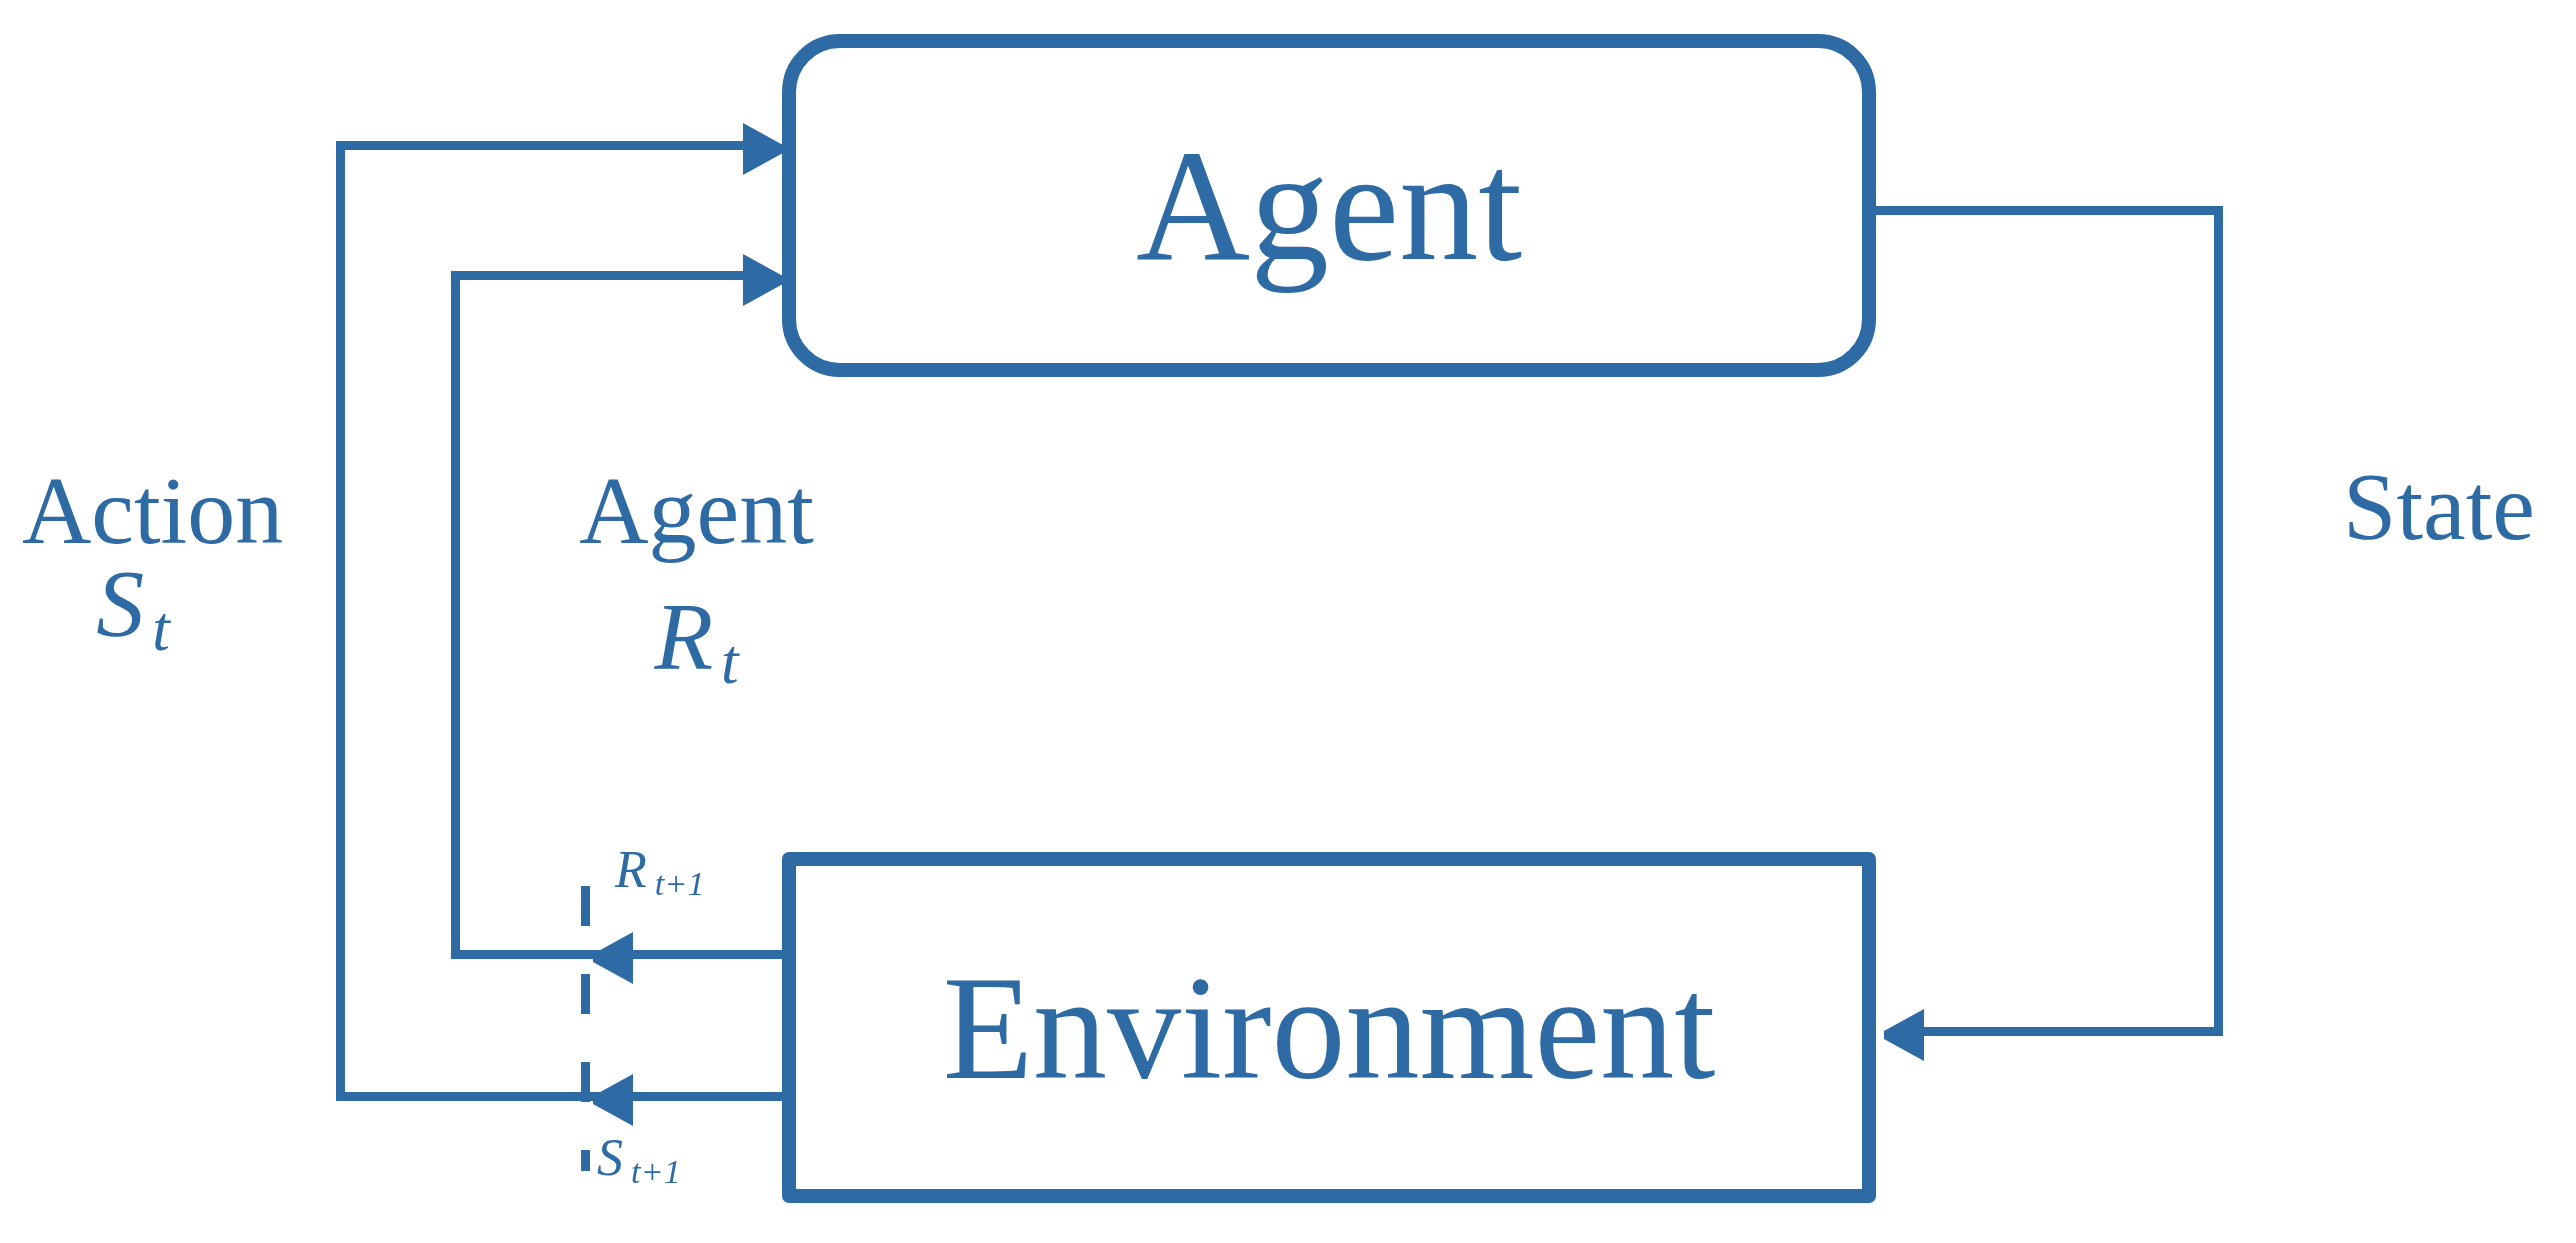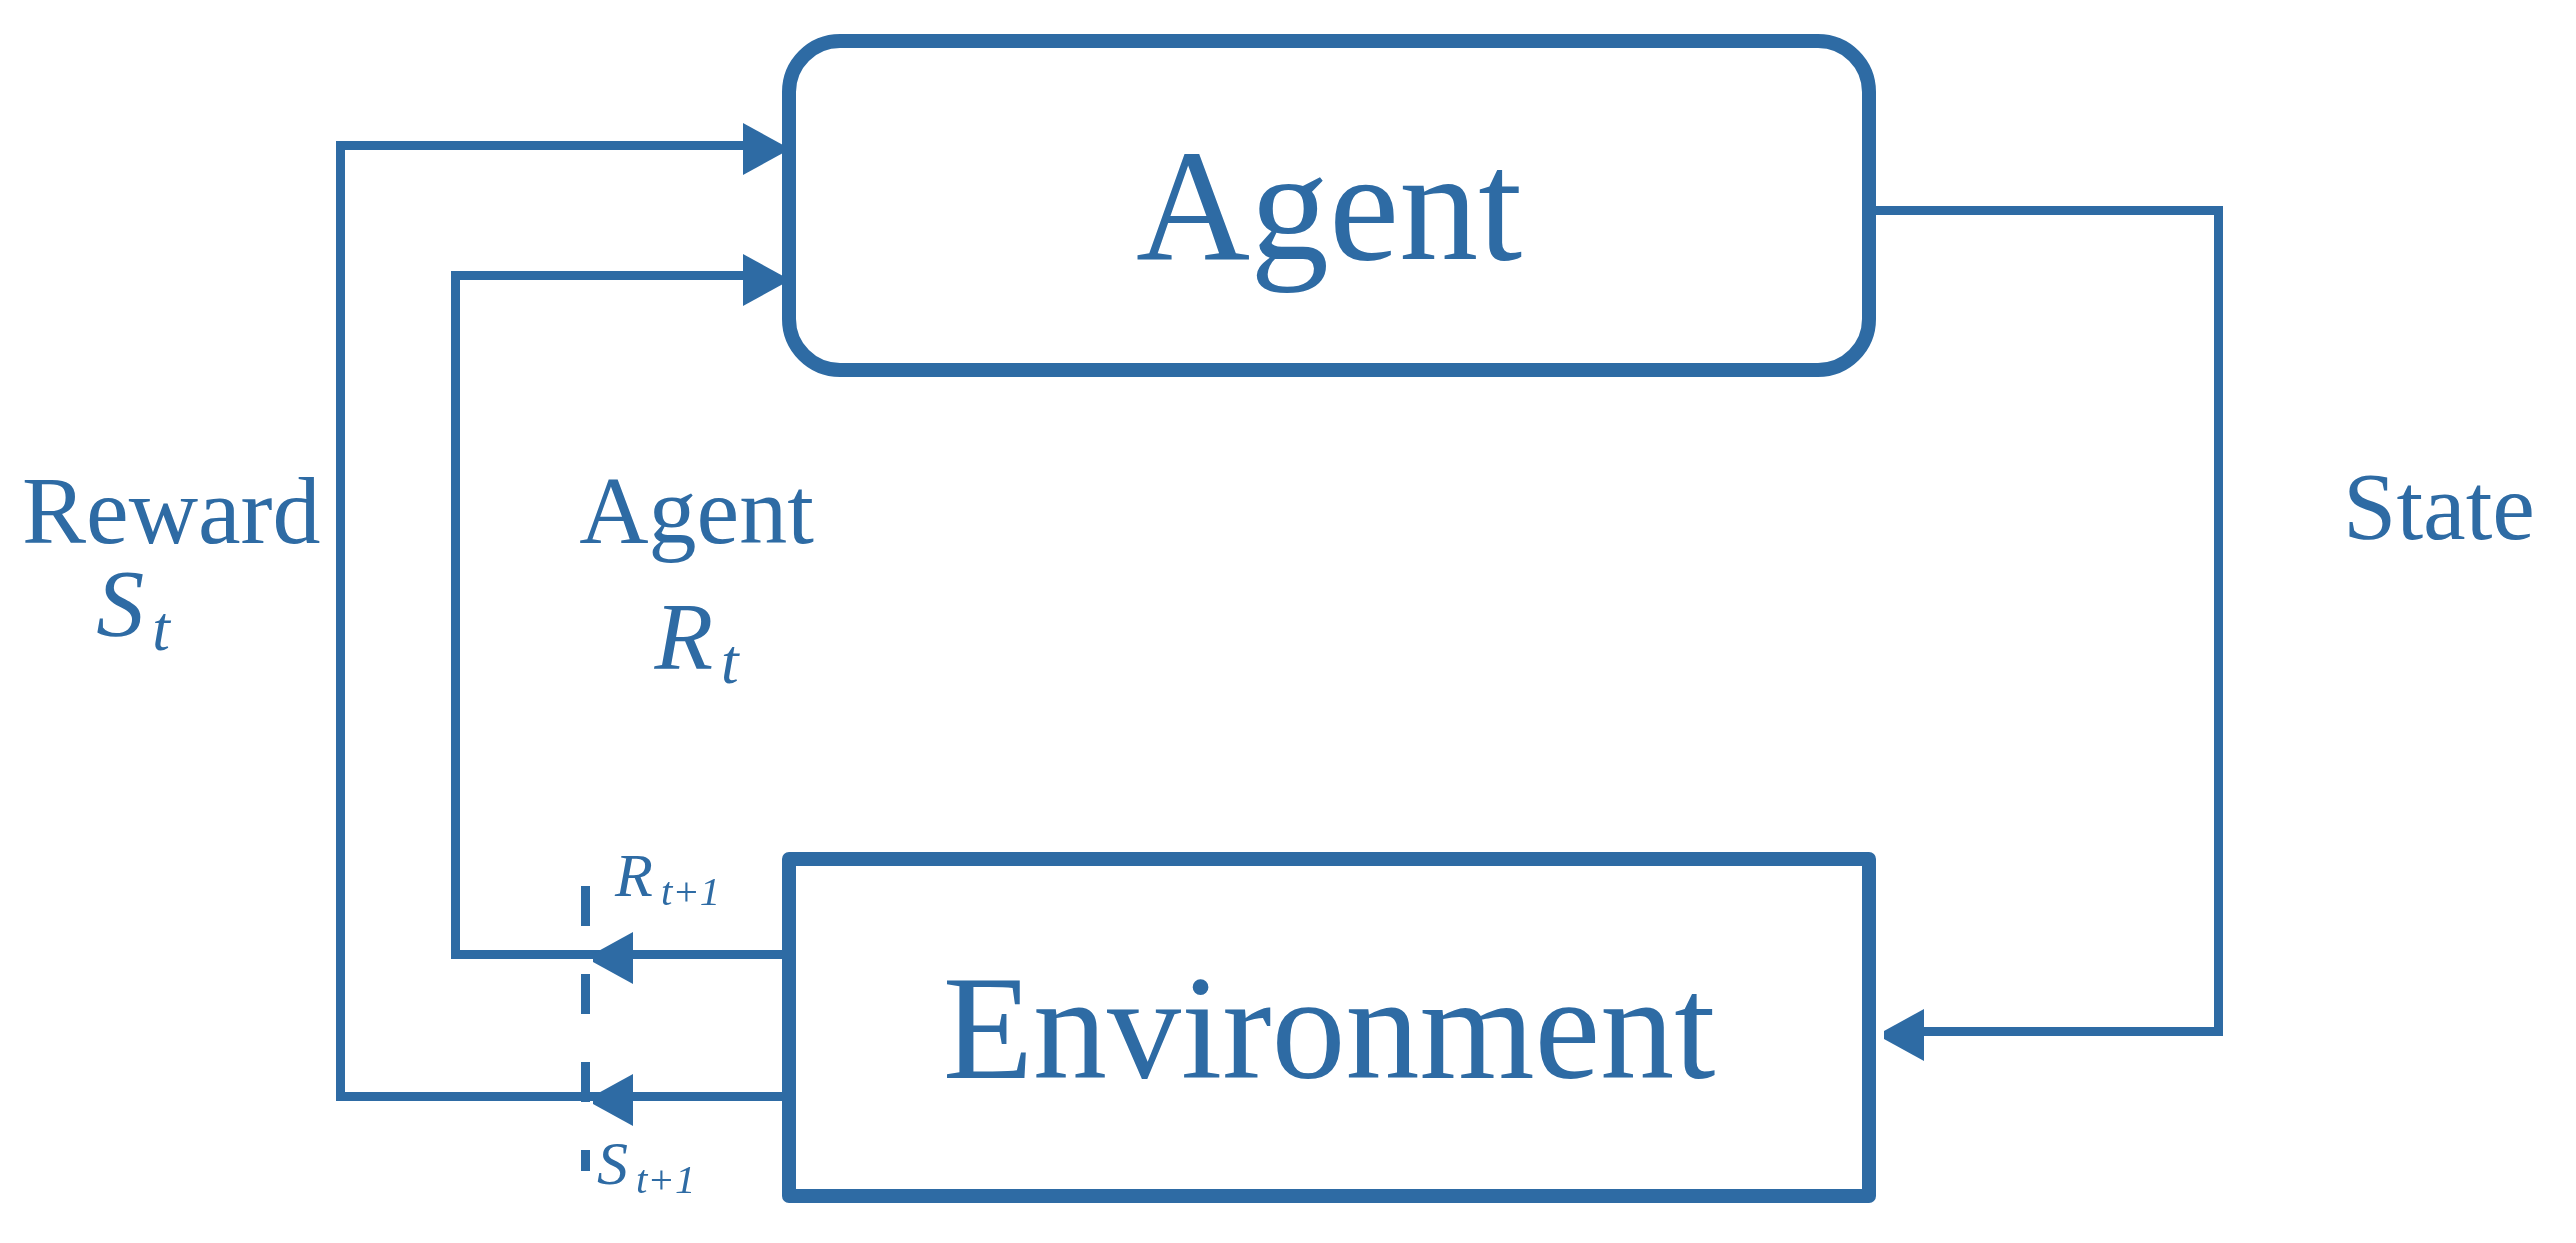--- a/index.html
+++ b/index.html
@@ -51,21 +51,21 @@
   .word { font-size:96px; }
   .sym  { font-size:96px; }
   .sym i, .sym sub { font-style:italic; }
   .sym sub { font-size:66%; vertical-align:-0.22em; line-height:1; }
   #state-word  { left:10px;   top:451px; width:250px; }
   #state-sym   { left:10px;   top:544px; width:230px; }
   #reward-word { left:499px;  top:451px; width:379px; }
   #reward-sym  { left:499px;  top:577px; width:379px; }
   #action-word { left:2286px; top:447px; width:290px; }
   #action-sym  { left:2286px; top:571px; width:279px; }
-  .next-sym { font-size:62px; text-align:left; }
+  .next-sym { font-size:52px; text-align:left; }
   #reward-next-sym { left:599px; top:832px;  width:190px; }
   #state-next-sym  { left:581px; top:1120px; width:190px; }
 </style>
 </head>
 <body>
 
 <div id="canvas">
 
   <div class="line" id="state-v"></div>
   <div class="line" id="state-h-top"></div>
@@ -85,21 +85,21 @@
   <div class="arrow left" id="arrow-state-dash"></div>
   <div class="arrow left" id="arrow-action-env"></div>
 
   <div class="node-box" id="agent-box">
     <span class="node-label">Agent</span>
   </div>
   <div class="node-box" id="env-box">
     <span class="node-label">Environment</span>
   </div>
 
-  <div class="lbl word" id="state-word">Reward</div>
+  <div class="lbl word" id="state-word">Action</div>
   <div class="lbl sym" id="state-sym"><i>S</i><sub>t</sub></div>
 
   <div class="lbl word" id="reward-word">Agent</div>
   <div class="lbl sym" id="reward-sym"><i>R</i><sub>t</sub></div>
 
   <div class="lbl word" id="action-word">State</div>
 
   <div class="lbl sym next-sym" id="reward-next-sym"><i>R</i><sub>t+1</sub></div>
   <div class="lbl sym next-sym" id="state-next-sym"><i>S</i><sub>t+1</sub></div>
 

